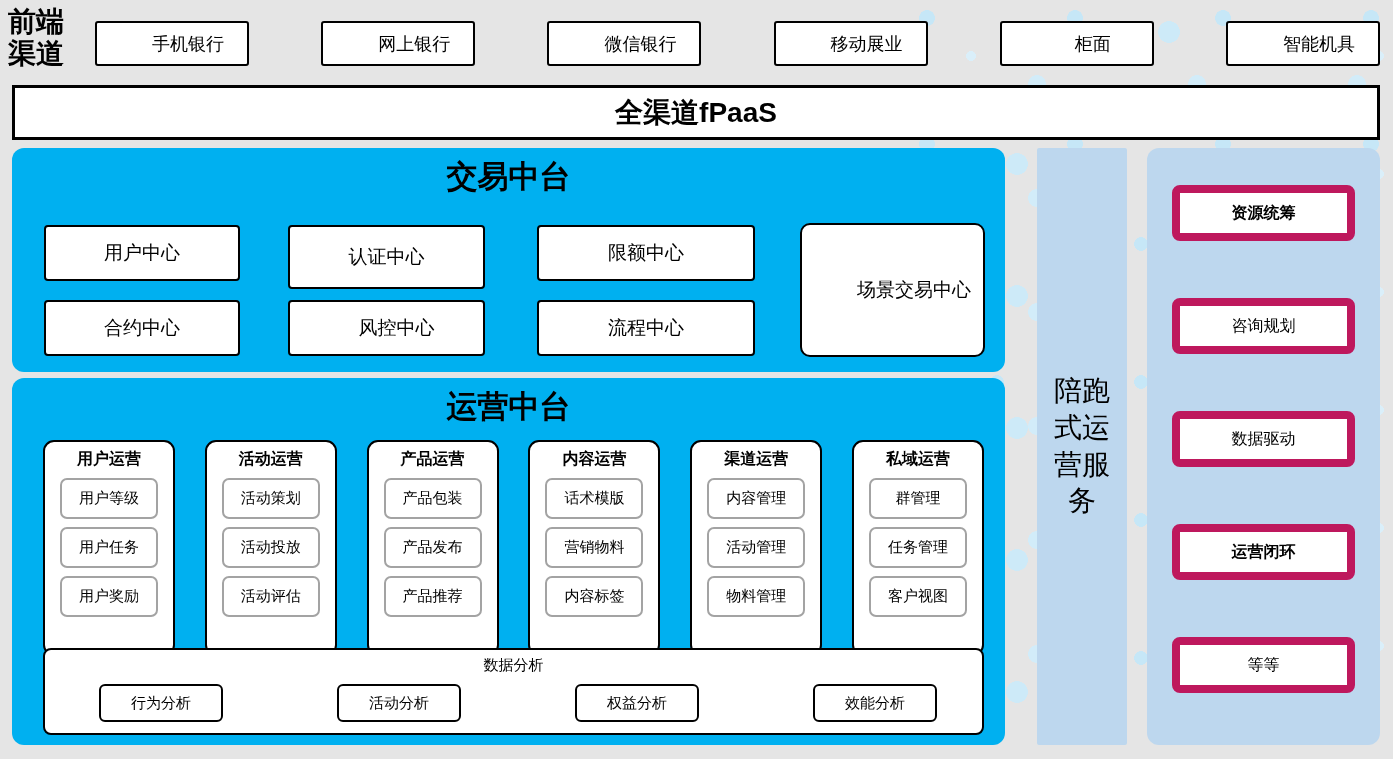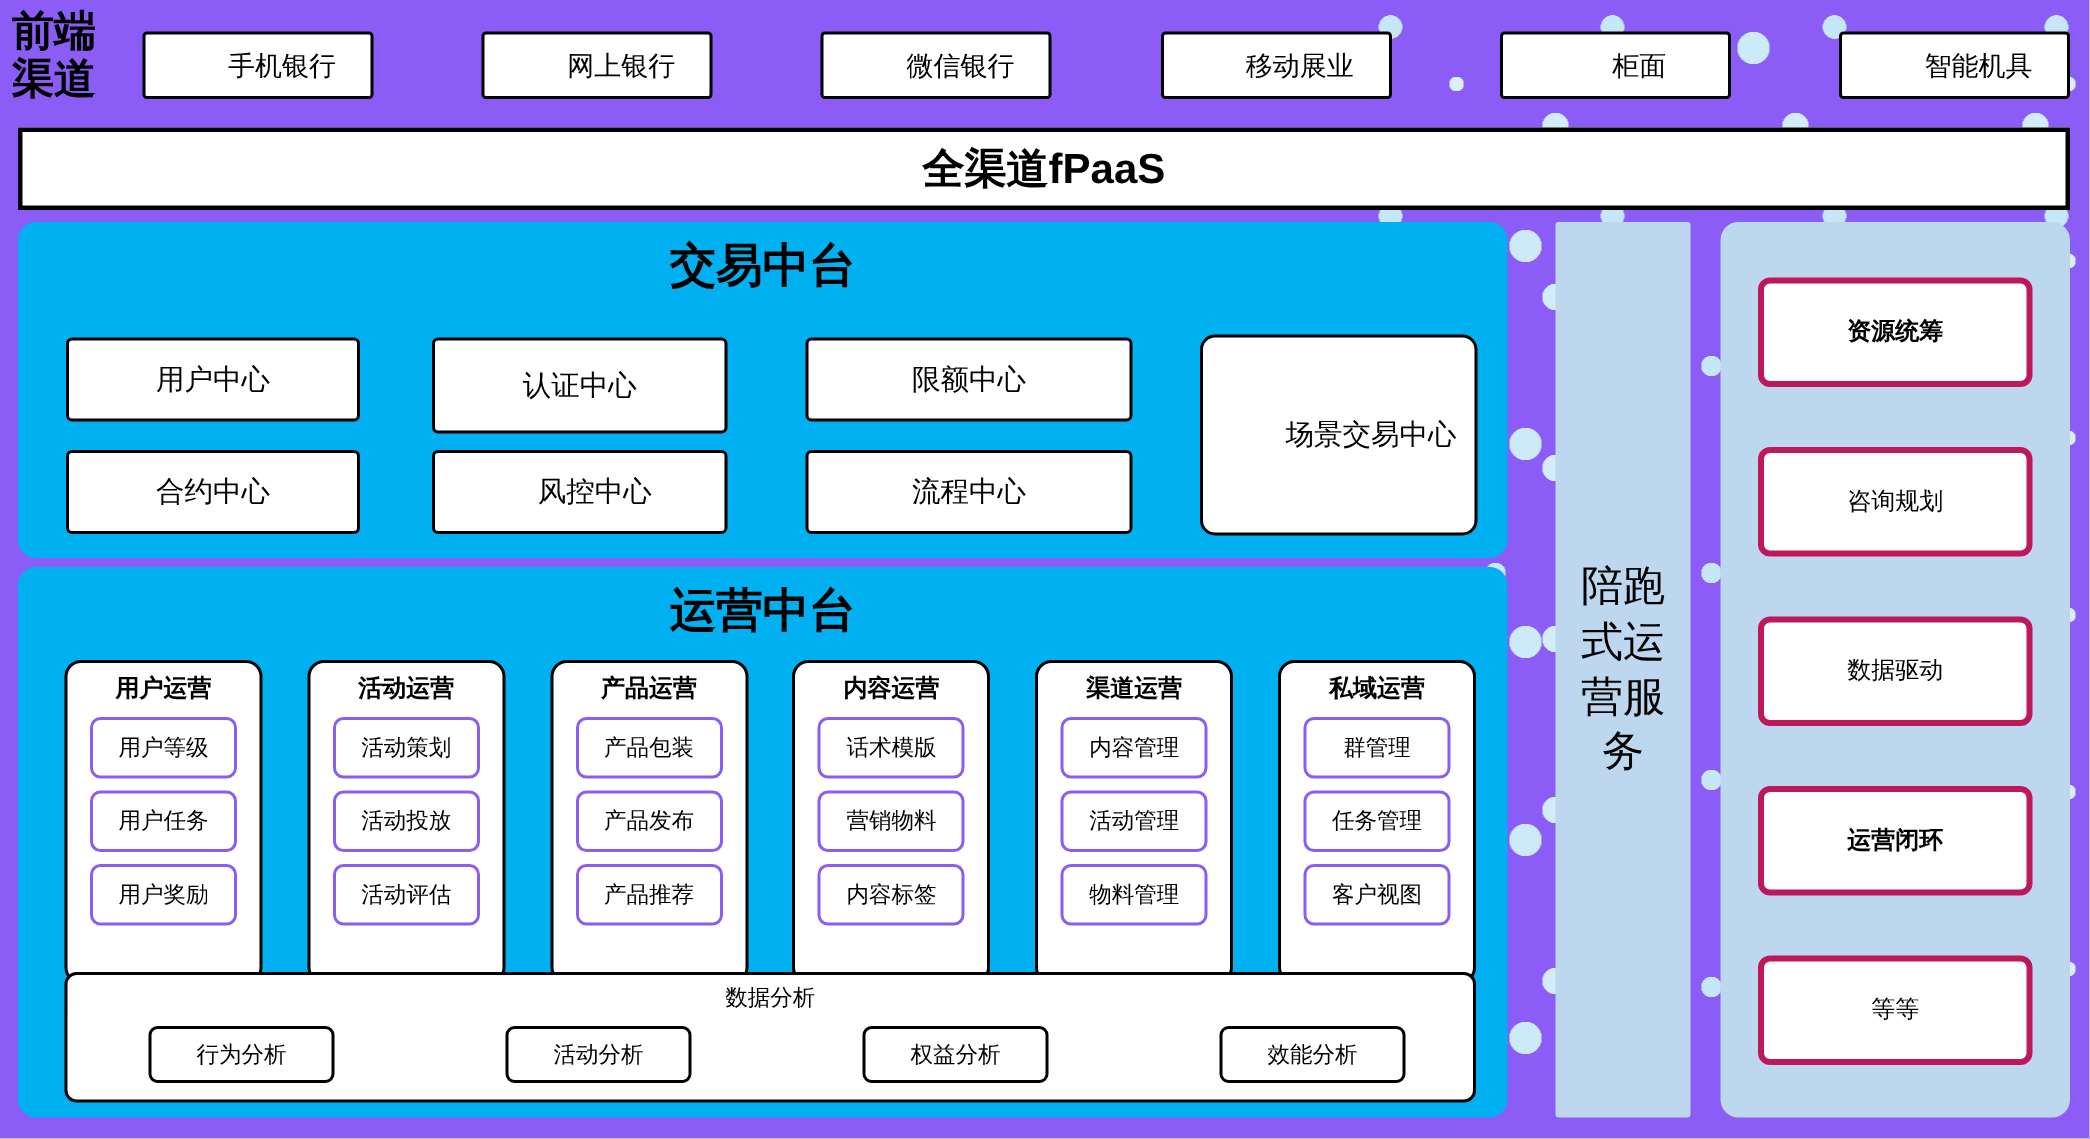--- a/index.html
+++ b/index.html
@@ -1,17 +1,17 @@
 <!DOCTYPE html>
 <html><head>
 <meta charset="utf-8">
 <style>
   html,body{margin:0;padding:0;background:#fff;}
   *{box-sizing:border-box;}
-  .stage{position:relative;width:1393px;height:759px;background:#8b5cf6;overflow:hidden;
+  .stage{position:relative;width:1393px;height:759px;background:#e5e5e5;overflow:hidden;
          font-family:"Liberation Sans",sans-serif;color:#000;}
   
   .dots{position:absolute;top:0;bottom:0;left:905px;right:0;z-index:0;
     background-image:
       radial-gradient(circle 8px  at 22px 18px,  #c6e7f7 97%, transparent),
       radial-gradient(circle 5px  at 66px 56px,  #daeffa 97%, transparent),
       radial-gradient(circle 11px at 112px 32px, #cdeaf8 97%, transparent),
       radial-gradient(circle 4px  at 42px 92px,  #daeffa 97%, transparent),
       radial-gradient(circle 7px  at 92px 106px, #c6e7f7 97%, transparent),
       radial-gradient(circle 9px  at 132px 84px, #d2ecf9 97%, transparent);
@@ -36,35 +36,35 @@
   .wbox{position:absolute;background:#fff;border:2px solid #000;border-radius:4px;
         display:flex;align-items:center;justify-content:center;font-size:19px;}
   .scenario{border-radius:10px;padding-left:43px;}
 
   .ops{left:12px;top:378px;width:993px;height:367px;}
   .ops-cols{position:absolute;left:31px;top:62px;width:941px;height:188px;
             display:flex;justify-content:space-between;}
   .ops-col{width:132px;height:216px;background:#fff;border:2px solid #000;border-radius:11px;
            padding-top:7px;}
   .ops-col-title{text-align:center;font-size:16px;font-weight:600;margin-bottom:8px;}
-  .ops-item{height:41px;margin:0 15px 8px 15px;background:#fff;border:2px solid #8b5cf6;
+  .ops-item{height:41px;margin:0 15px 8px 15px;background:#fff;border:2px solid #a3a3a3;
             border-radius:7px;display:flex;align-items:center;justify-content:center;font-size:15px;}
   .analysis{position:absolute;left:31px;top:270px;width:941px;height:87px;background:#fff;
             border:2px solid #000;border-radius:8px;}
   .analysis-title{text-align:center;font-size:15px;margin-top:6px;}
   .analysis-items{position:absolute;left:54px;right:45px;top:34px;display:flex;justify-content:space-between;}
   .analysis-item{width:124px;height:38px;background:#fff;border:2px solid #000;border-radius:6px;
                  display:flex;align-items:center;justify-content:center;font-size:15px;}
 
   
   .companion{left:1037px;top:148px;width:90px;height:597px;background:#BDD7EE;border-radius:2px;
              display:flex;align-items:center;justify-content:center;}
   .companion-text{width:58px;font-size:28px;line-height:1.32;text-align:center;word-break:break-all;}
   .service{left:1147px;top:148px;width:233px;height:597px;background:#BDD7EE;border-radius:12px;}
-  .svc-box{position:absolute;left:25px;width:183px;height:73px;background:#fff;border:4px solid #be185d;
+  .svc-box{position:absolute;left:25px;width:183px;height:56px;background:#fff;border:8px solid #be185d;
            border-radius:8px;display:flex;align-items:center;justify-content:center;font-size:16px;}
 </style>
 </head>
 <body>
 
 <div class="stage">
   <div class="dots"></div>
 
   <div class="layer front-label">前端渠道</div>
 

